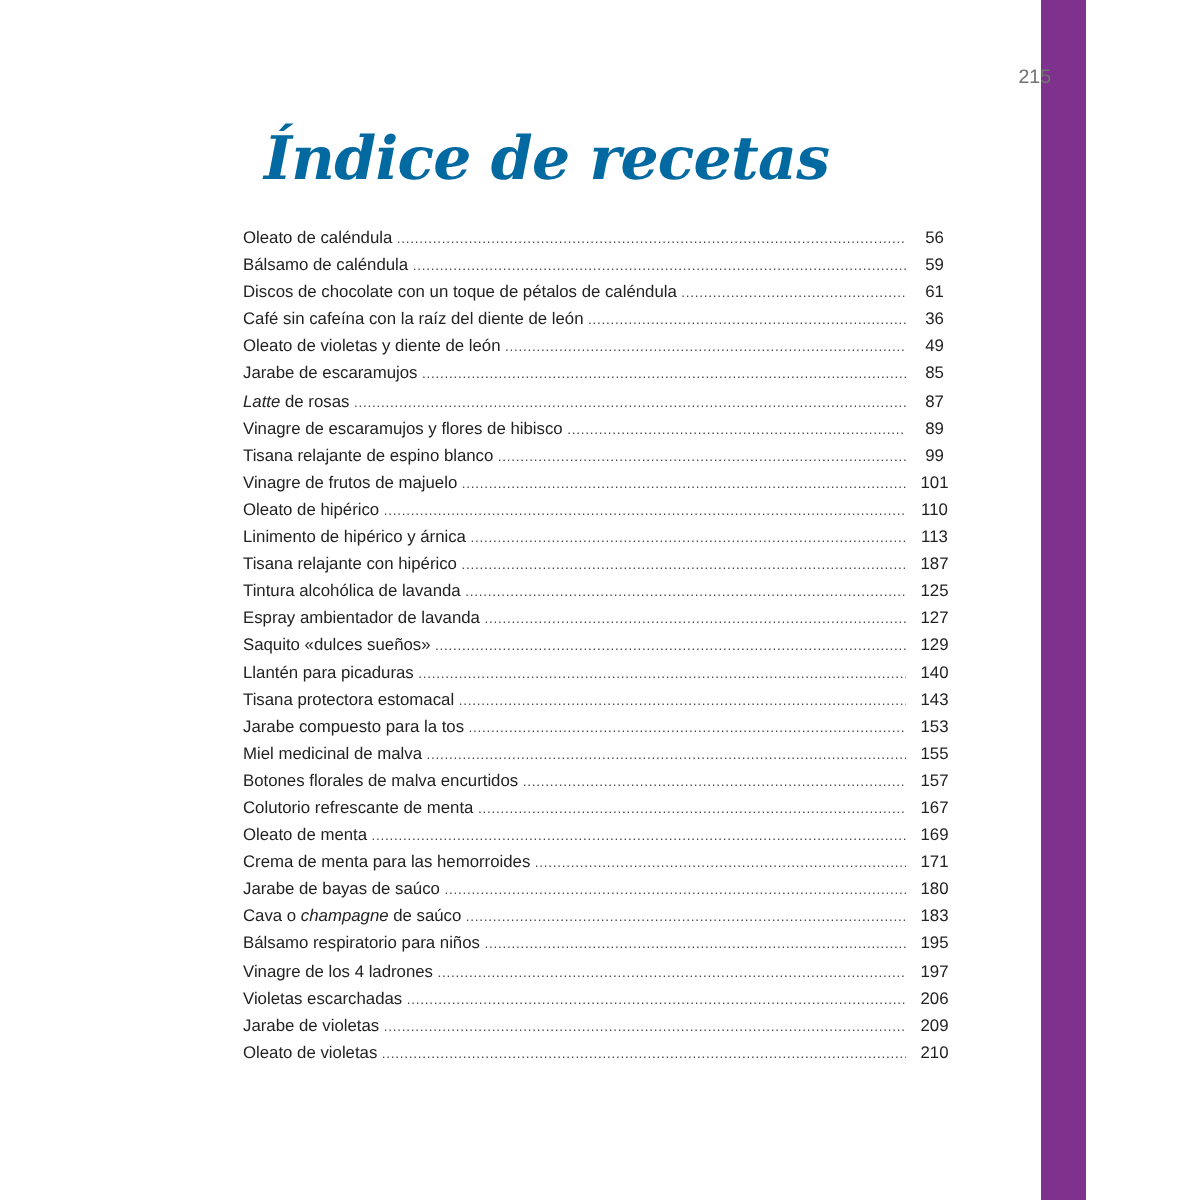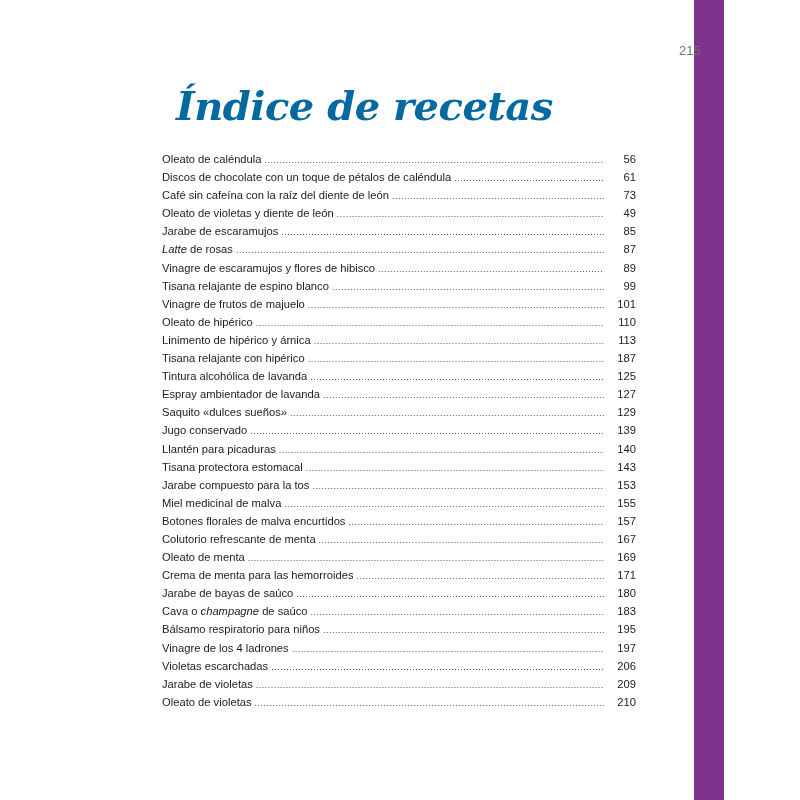--- a/index.html
+++ b/index.html
@@ -28,44 +28,49 @@
       font-family: "Liberation Sans", sans-serif; color: #222; white-space: nowrap;
     }
     .toc-label { flex: 0 0 auto; padding-right: 3px; }
     .toc-label em { font-style: italic; }
     .toc-dots {
       flex: 1 1 auto; overflow: hidden; color: #444; font-size: 9px; letter-spacing: 0.5px;
     }
     .toc-dots::before {
       content: "................................................................................................................................................................................................................................";
     }
-    .toc-page { flex: 0 0 auto; width: 26px; text-align: right; padding-left: 6px; }
+    .toc-page { flex: 0 0 auto; width: 26px; text-align: center; padding-left: 6px; }
   </style>
 </head>
 <body>
 
 <div class="side-bar"></div>
 <div class="page-number">215</div>
 <h1 class="title">Índice de recetas</h1>
 
 <ul class="toc">
   <li class="toc-row">
       <span class="toc-label">Oleato de caléndula</span>
       <span class="toc-dots"></span>
       <span class="toc-page">56</span>
     </li>
   <li class="toc-row">
+      <span class="toc-label">Bálsamo de caléndula</span>
+      <span class="toc-dots"></span>
+      <span class="toc-page">59</span>
+    </li>
+  <li class="toc-row">
       <span class="toc-label">Discos de chocolate con un toque de pétalos de caléndula</span>
       <span class="toc-dots"></span>
       <span class="toc-page">61</span>
     </li>
   <li class="toc-row">
       <span class="toc-label">Café sin cafeína con la raíz del diente de león</span>
       <span class="toc-dots"></span>
-      <span class="toc-page">73</span>
+      <span class="toc-page">36</span>
     </li>
   <li class="toc-row">
       <span class="toc-label">Oleato de violetas y diente de león</span>
       <span class="toc-dots"></span>
       <span class="toc-page">49</span>
     </li>
   <li class="toc-row">
       <span class="toc-label">Jarabe de escaramujos</span>
       <span class="toc-dots"></span>
       <span class="toc-page">85</span>
@@ -112,25 +117,20 @@
     </li>
   <li class="toc-row">
       <span class="toc-label">Espray ambientador de lavanda</span>
       <span class="toc-dots"></span>
       <span class="toc-page">127</span>
     </li>
   <li class="toc-row">
       <span class="toc-label">Saquito «dulces sueños»</span>
       <span class="toc-dots"></span>
       <span class="toc-page">129</span>
-    </li>
-  <li class="toc-row">
-      <span class="toc-label">Jugo conservado</span>
-      <span class="toc-dots"></span>
-      <span class="toc-page">139</span>
     </li>
   <li class="toc-row">
       <span class="toc-label">Llantén para picaduras</span>
       <span class="toc-dots"></span>
       <span class="toc-page">140</span>
     </li>
   <li class="toc-row">
       <span class="toc-label">Tisana protectora estomacal</span>
       <span class="toc-dots"></span>
       <span class="toc-page">143</span>

